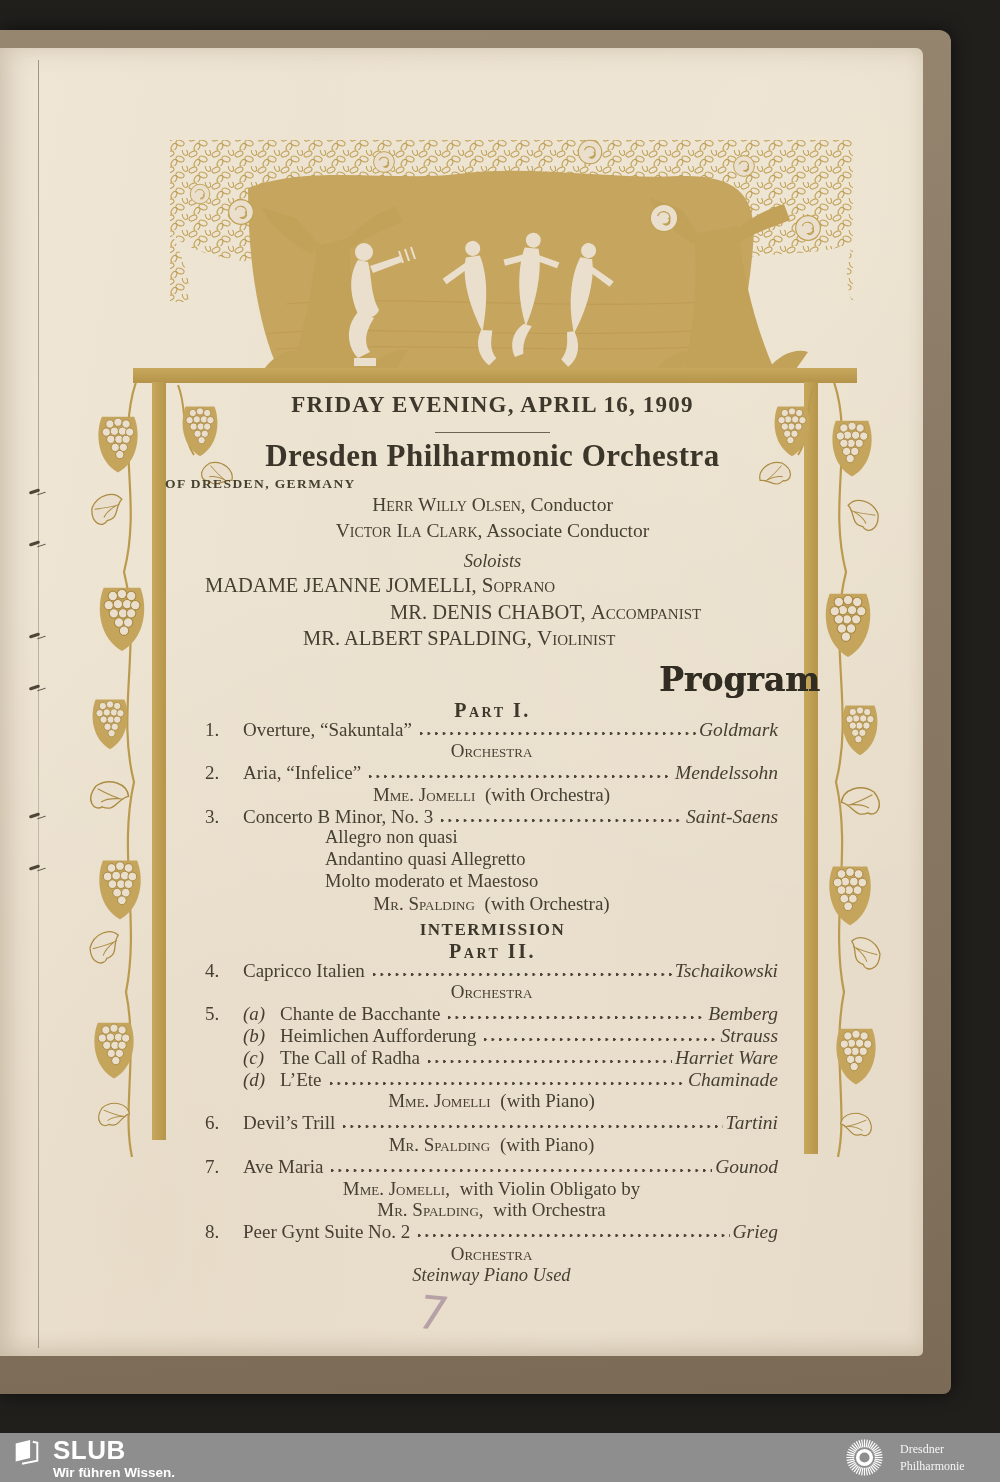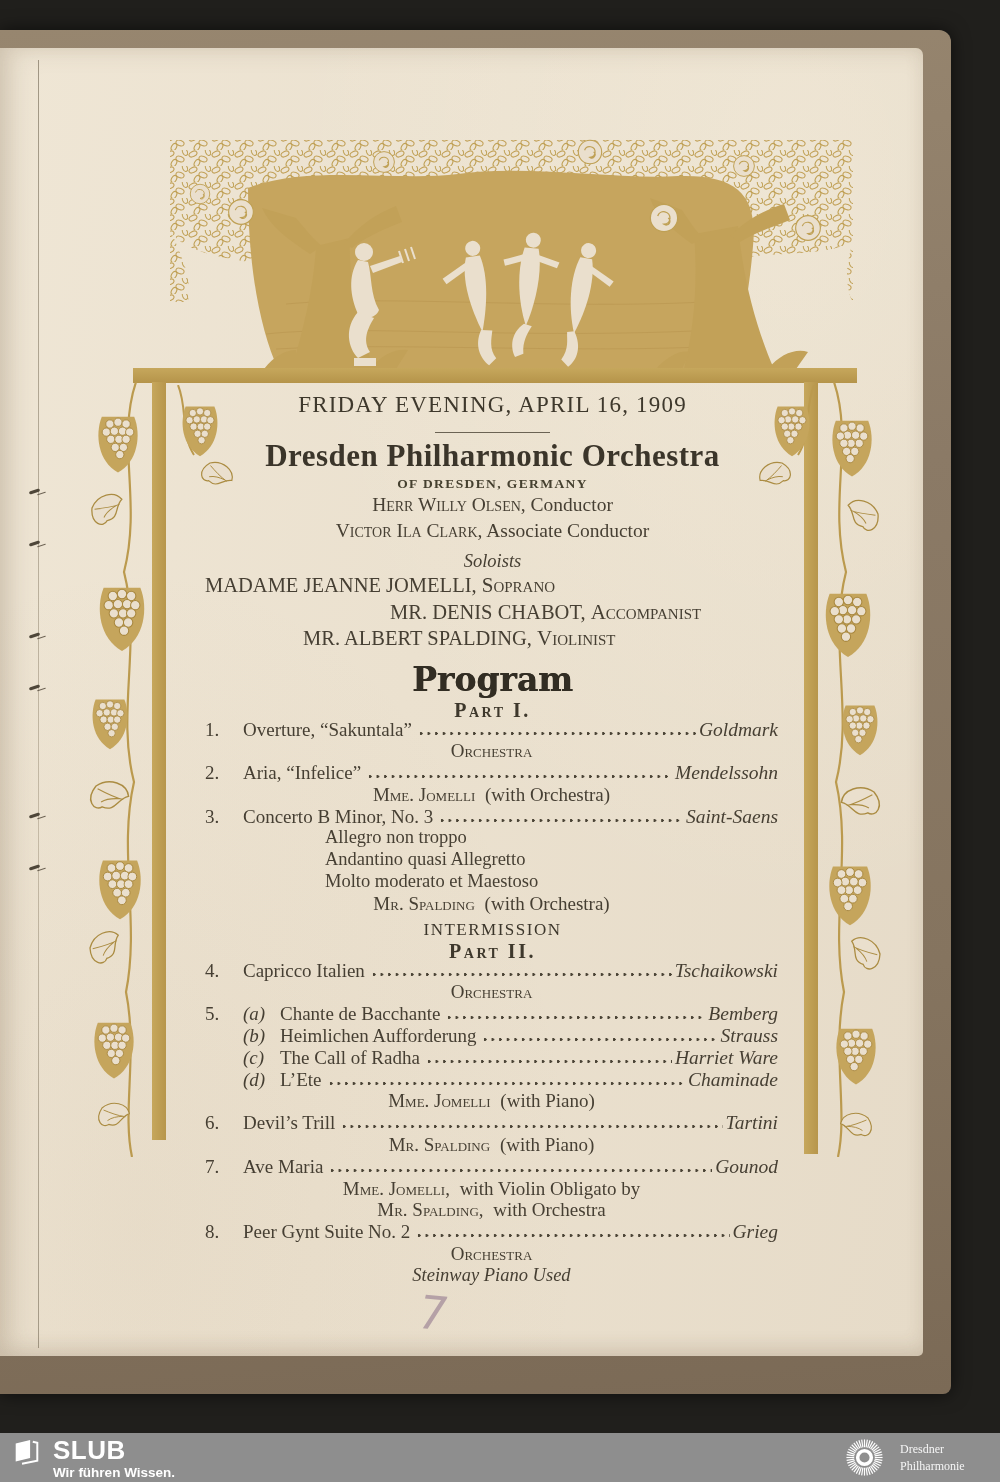--- a/index.html
+++ b/index.html
@@ -44,49 +44,49 @@
   .gbar.r { left:804px; top:334px; height:772px; }
   .vine { position:absolute; top:334px; width:78px; height:775px; }
   .vine.l { left:76px; }
   .vine.r { left:816px; transform:scaleX(-1); }
   .corner { position:absolute; top:337px; width:95px; height:115px; }
   .corner.l { left:170px; }
   .corner.r { left:727px; transform:scaleX(-1); }
   .art { position:absolute; left:96px; top:86px; width:774px; height:246px; }
   
   .tcol { position:absolute; left:165px; top:342px; width:655px; }
-  .date-line { text-align:center; font-weight:normal; font-size:23px; letter-spacing:1.2px; color:#3e382c; margin-top:2px; }
+  .date-line { text-align:center; font-weight:bold; font-size:23px; letter-spacing:1.2px; color:#3e382c; margin-top:2px; }
   .rule { width:115px; height:1px; background:#6b6354; margin:14px auto 5px auto; }
   .orch-name { text-align:center; font-weight:bold; font-size:31px; letter-spacing:.5px; color:#3b352a; }
-  .orch-origin { text-align:center; font-weight:bold; font-size:13.5px; letter-spacing:1.4px; margin-top:2px; color:#45402f; }
+  .orch-origin { font-weight:bold; font-size:13.5px; letter-spacing:1.4px; margin-top:2px; color:#45402f; }
   .cond { text-align:center; font-size:19.5px; line-height:26px; }
   .cond:first-of-type { margin-top:6px; }
   .sc { font-variant:small-caps; }
   .soloists-h { text-align:center; font-style:italic; font-size:18.5px; margin-top:7px; }
   .soloist { font-size:20.5px; line-height:26.5px; white-space:nowrap; }
   .soloist .sc { font-size:21px; }
   .ind0 { margin-left:40px; } .ind1 { margin-left:138px; } .ind2 { margin-left:225px; }
-  .prog-title { text-align:center; font-family:"DejaVu Serif",serif; font-weight:bold; font-size:33px; line-height:38px; margin-top:9px; color:#322d23; text-shadow:.5px 0 0 #322d23; }
+  .prog-title { text-align:right; font-family:"DejaVu Serif",serif; font-weight:bold; font-size:33px; line-height:38px; margin-top:9px; color:#322d23; text-shadow:.5px 0 0 #322d23; }
   .part-label { text-align:center; font-weight:bold; font-variant:small-caps; font-size:20px; letter-spacing:2.5px; line-height:18px; margin-top:2px; color:#3e382c; }
   .plist { padding:0 42px 0 40px; }
   .pline { font-size:19px; line-height:21.8px; }
   .prow { display:flex; align-items:baseline; }
   .num { flex:0 0 38px; }
   .letter { flex:0 0 37px; font-style:italic; }
   .ptitle { white-space:nowrap; }
   .leader { flex:1 1 auto; min-width:18px; height:5px; margin:0 3px 0 7px;
     background-image:radial-gradient(circle at 2.2px 2.5px,#4a4335 1.25px,transparent 1.55px);
     background-size:7.6px 5px; background-repeat:repeat-x; background-position:left bottom; }
   .composer { font-style:italic; font-size:19.5px; white-space:nowrap; }
   .performer { text-align:center; }
   .performer .sc { font-size:19px; }
   .performer .note:empty { display:none; }
   .performer .note { margin-left:5px; }
   .movement { margin-left:120px; font-size:18.5px; }
-  .intermission { text-align:center; font-weight:normal; font-size:17px; letter-spacing:1.5px; margin-top:5px; color:#3c362b; }
+  .intermission { text-align:center; font-weight:bold; font-size:17px; letter-spacing:1.5px; margin-top:5px; color:#3c362b; }
   .footnote { text-align:center; font-style:italic; font-size:18.5px; }
   .pencil {
     position:absolute; left:418px; top:1238px; font-size:46px;
     color:rgba(146,120,142,.6); transform:rotate(5deg) skewX(-8deg);
     font-family:"DejaVu Sans",sans-serif;
   }
   
   .footer-bar {
     position:absolute; left:0; top:1433px; width:1000px; height:49px;
     background:#8e8e8e; font-family:"Liberation Sans","DejaVu Sans",sans-serif;
@@ -317,21 +317,21 @@
           <span class="sc">Mme. Jomelli</span>
           <span class="note">(with Orchestra)</span>
         </div>
 
         <div class="pline prow">
           <span class="num">3.</span>
           <span class="ptitle">Concerto B Minor, No. 3</span>
           <span class="leader"></span>
           <span class="composer">Saint-Saens</span>
         </div>
-        <div class="pline movement">Allegro non troppo</div>
+        <div class="pline movement">Allegro non quasi</div>
         <div class="pline movement">Andantino quasi Allegretto</div>
         <div class="pline movement">Molto moderato et Maestoso</div>
         <div class="pline performer">
           <span class="sc">Mr. Spalding</span>
           <span class="note">(with Orchestra)</span>
         </div>
       </div>
 
       <div class="intermission">INTERMISSION</div>
       <div class="part-label">Part II.</div>

